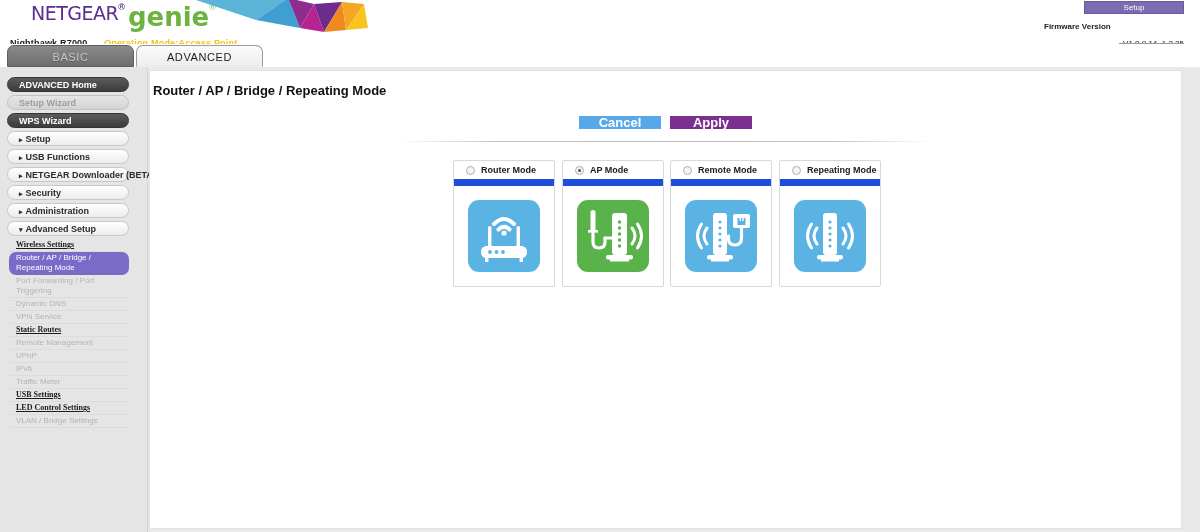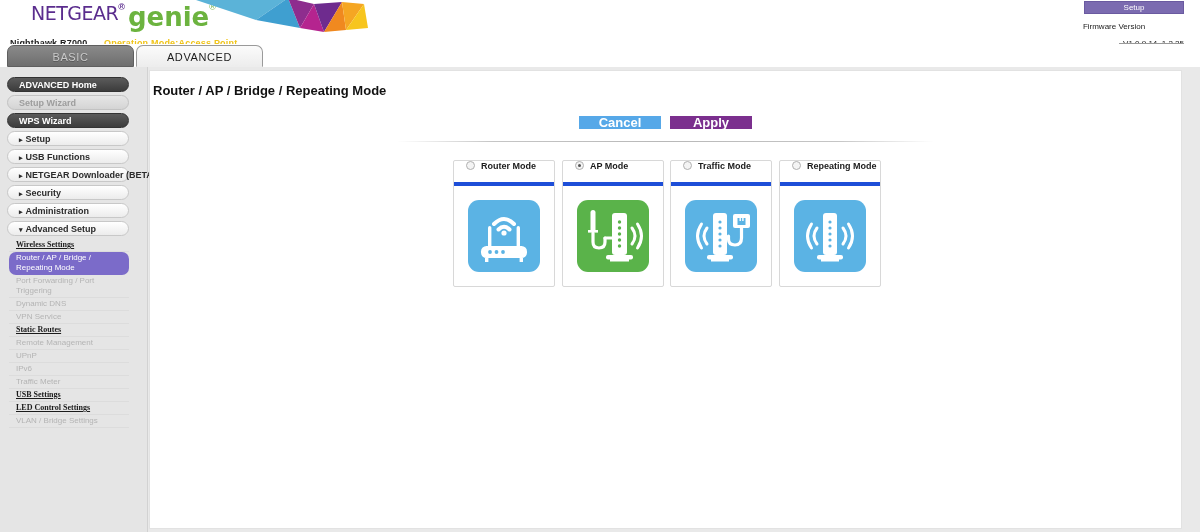--- a/index.html
+++ b/index.html
@@ -58,21 +58,21 @@
     background: #7b6bb0;
     border: 1px solid #6a5aa0;
     color: #ffffff;
     font-size: 8px;
     line-height: 11px;
     text-align: center;
     cursor: pointer;
   }
   .fw-label {
     position: absolute; right: 16px; top: 22px;
-    font-size: 8px; font-weight: normal; color: #222; text-align: center;
+    font-size: 8px; font-weight: bold; color: #222; text-align: left;
     width: 140px;
   }
   .fw-version {
     position: absolute; right: 16px; top: 31px;
     font-size: 8px; color: #222; text-align: right; width: 140px; margin-top: 8px;
   }
   .lang-select {
     position: absolute; right: 16px; top: 43px;
     width: 65px; height: 13px;
     font-size: 8px;
@@ -216,22 +216,22 @@
     border: 1px solid #d8d8d8;
     background: #ffffff;
     border-radius: 2px;
   }
   .card-1 { left: 0; }
   .card-2 { left: 109px; }
   .card-3 { left: 217px; }
   .card-4 { left: 326px; }
   .card-head {
     height: 25px;
-    border-bottom: 4px solid #1d4ed8;
-    display: flex; 
+    border-bottom: 7px solid #1d4ed8;
+    display: flex; align-items: center;
     padding-left: 12px;
   }
   .radio {
     width: 9px; height: 9px;
     border-radius: 50%;
     border: 1px solid #b0b0b0;
     background: #f4f4f4;
     display: inline-block;
     position: relative;
     flex: 0 0 auto;
@@ -391,21 +391,21 @@
               <path d="M16 33 L16 42 Q16 48 22 48 Q28 48 28 42 L28 38" fill="none" stroke="#fff" stroke-width="3.2" stroke-linecap="round"></path>
               <path d="M28 38 L35 38" fill="none" stroke="#fff" stroke-width="3.2" stroke-linecap="round"></path>
             </svg>
           </div>
         </div>
       </div>
 
       <div class="card card-3">
         <div class="card-head">
           <span class="radio" id="r2"></span>
-          <span class="card-label">Traffic Mode</span>
+          <span class="card-label">Remote Mode</span>
         </div>
         <div class="card-body">
           <div class="tile tile-blue">
             <svg viewBox="0 0 72 72" width="72" height="72">
               <rect x="28" y="13" width="14" height="42" rx="3" fill="#fff"></rect>
               <circle cx="35" cy="22" r="1.6" fill="#5bb3e4"></circle>
               <circle cx="35" cy="28" r="1.6" fill="#5bb3e4"></circle>
               <circle cx="35" cy="34" r="1.6" fill="#5bb3e4"></circle>
               <circle cx="35" cy="40" r="1.6" fill="#5bb3e4"></circle>
               <circle cx="35" cy="46" r="1.6" fill="#5bb3e4"></circle>

